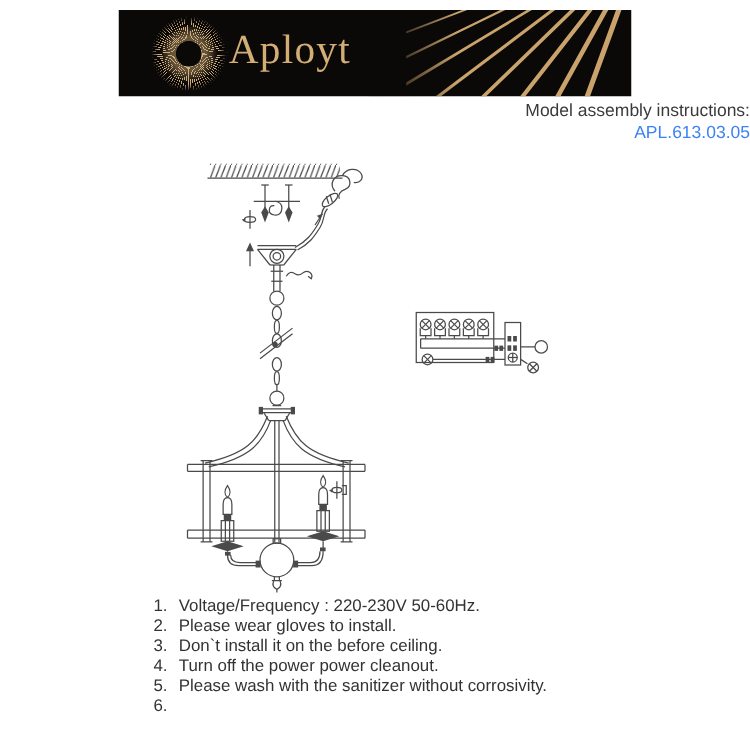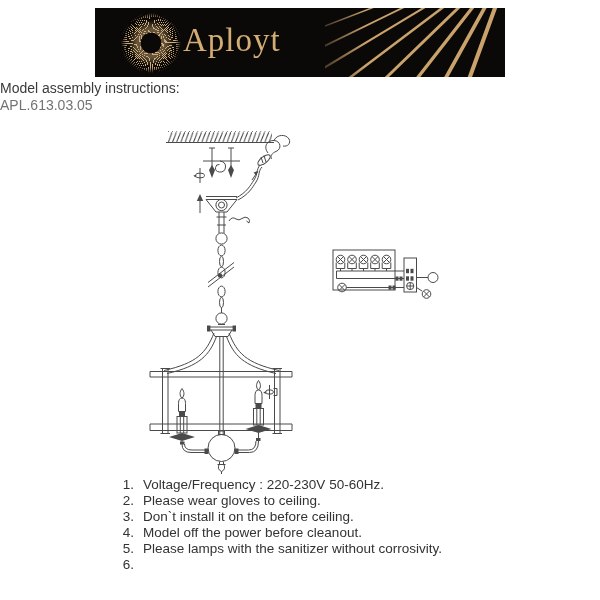--- a/index.html
+++ b/index.html
@@ -14,23 +14,23 @@
       radial-gradient(closest-side, rgba(11,9,8,0) 0 78%, #0b0908 97%),
       radial-gradient(closest-side, rgba(214,178,124,.45) 0 45%, rgba(214,178,124,0) 75%),
       repeating-conic-gradient(from 0deg, rgba(216,181,128,.95) 0deg 1.1deg, rgba(216,181,128,0) 1.1deg 4.4deg);}
   .brand{position:absolute;left:88px;top:13px;font-family:"Liberation Serif", serif;
          font-size:33px;line-height:38px;color:#d2ad74;letter-spacing:1px;font-weight:400;}
   .rays{position:absolute;right:0;top:0;}
   .rays-fade{position:absolute;right:140px;top:0;width:70px;height:69px;
              background:linear-gradient(to left, rgba(11,9,8,0), #0b0908 85%);}
 
   
-  .title-block{position:absolute;left:0;top:80px;width:600px;text-align:left;}
+  .title-block{position:absolute;left:0;top:80px;width:600px;text-align:right;}
   .title-heading{font-size:14px;line-height:17px;color:#3a3a3a;}
-  .title-model{font-size:14px;line-height:17px;color:#737373;}
+  .title-model{font-size:14px;line-height:17px;color:#3b82f6;}
 
   
   .art{position:absolute;left:0;top:0;}
   .art .f{fill:#4a4a4a;stroke:none;}
 
   
   .inst-list{position:absolute;left:118px;top:477px;width:420px;}
   .inst-row{display:flex;font-size:13.5px;line-height:16px;color:#333;}
   .inst-num{width:16px;text-align:right;margin-right:9px;flex:none;}
   .inst-text{white-space:nowrap;text-align:center;}
@@ -308,32 +308,32 @@
     </g>
   </svg>
 
   <div class="inst-list">
     <div class="inst-row">
       <span class="inst-num">1.</span>
       <span class="inst-text">Voltage/Frequency : 220-230V 50-60Hz.</span>
     </div>
     <div class="inst-row">
       <span class="inst-num">2.</span>
-      <span class="inst-text">Please wear gloves to ceiling.</span>
+      <span class="inst-text">Please wear gloves to install.</span>
     </div>
     <div class="inst-row">
       <span class="inst-num">3.</span>
       <span class="inst-text">Don`t install it on the before ceiling.</span>
     </div>
     <div class="inst-row">
       <span class="inst-num">4.</span>
-      <span class="inst-text">Model off the power before cleanout.</span>
+      <span class="inst-text">Turn off the power power cleanout.</span>
     </div>
     <div class="inst-row">
       <span class="inst-num">5.</span>
-      <span class="inst-text">Please lamps with the sanitizer without corrosivity.</span>
+      <span class="inst-text">Please wash with the sanitizer without corrosivity.</span>
     </div>
     <div class="inst-row">
       <span class="inst-num">6.</span>
     </div>
   </div>
 
 </div>
 
 </body></html>

